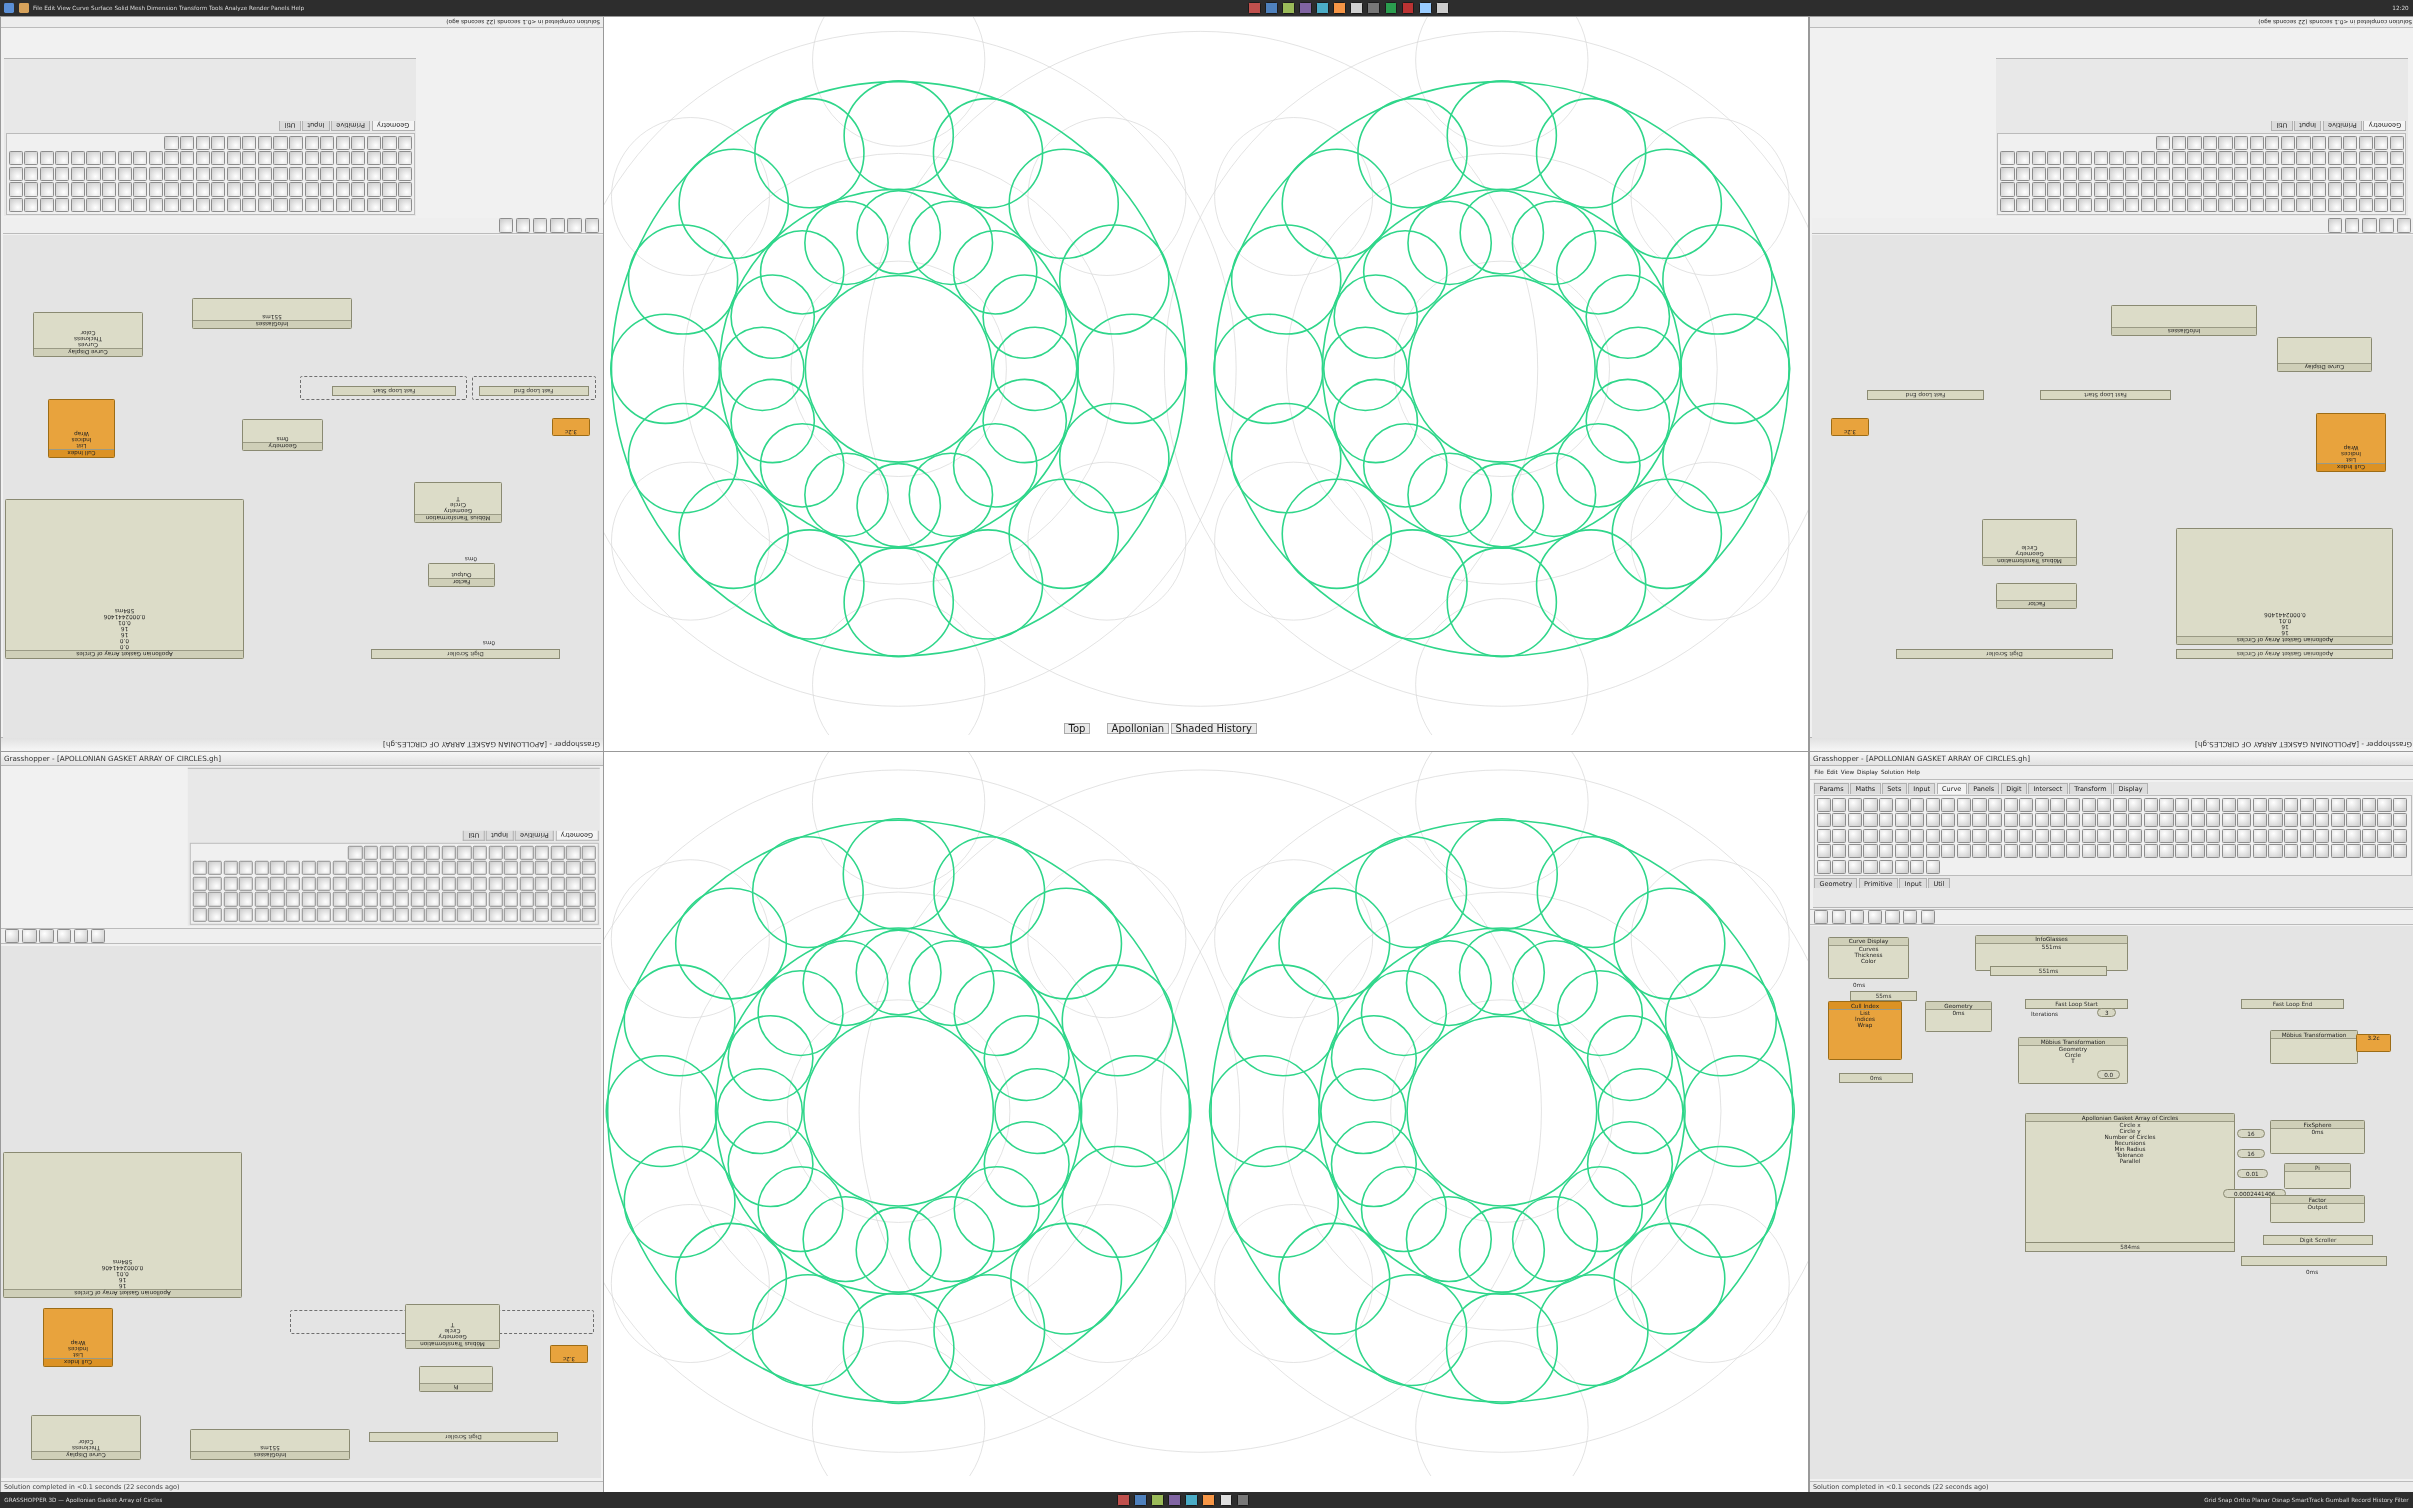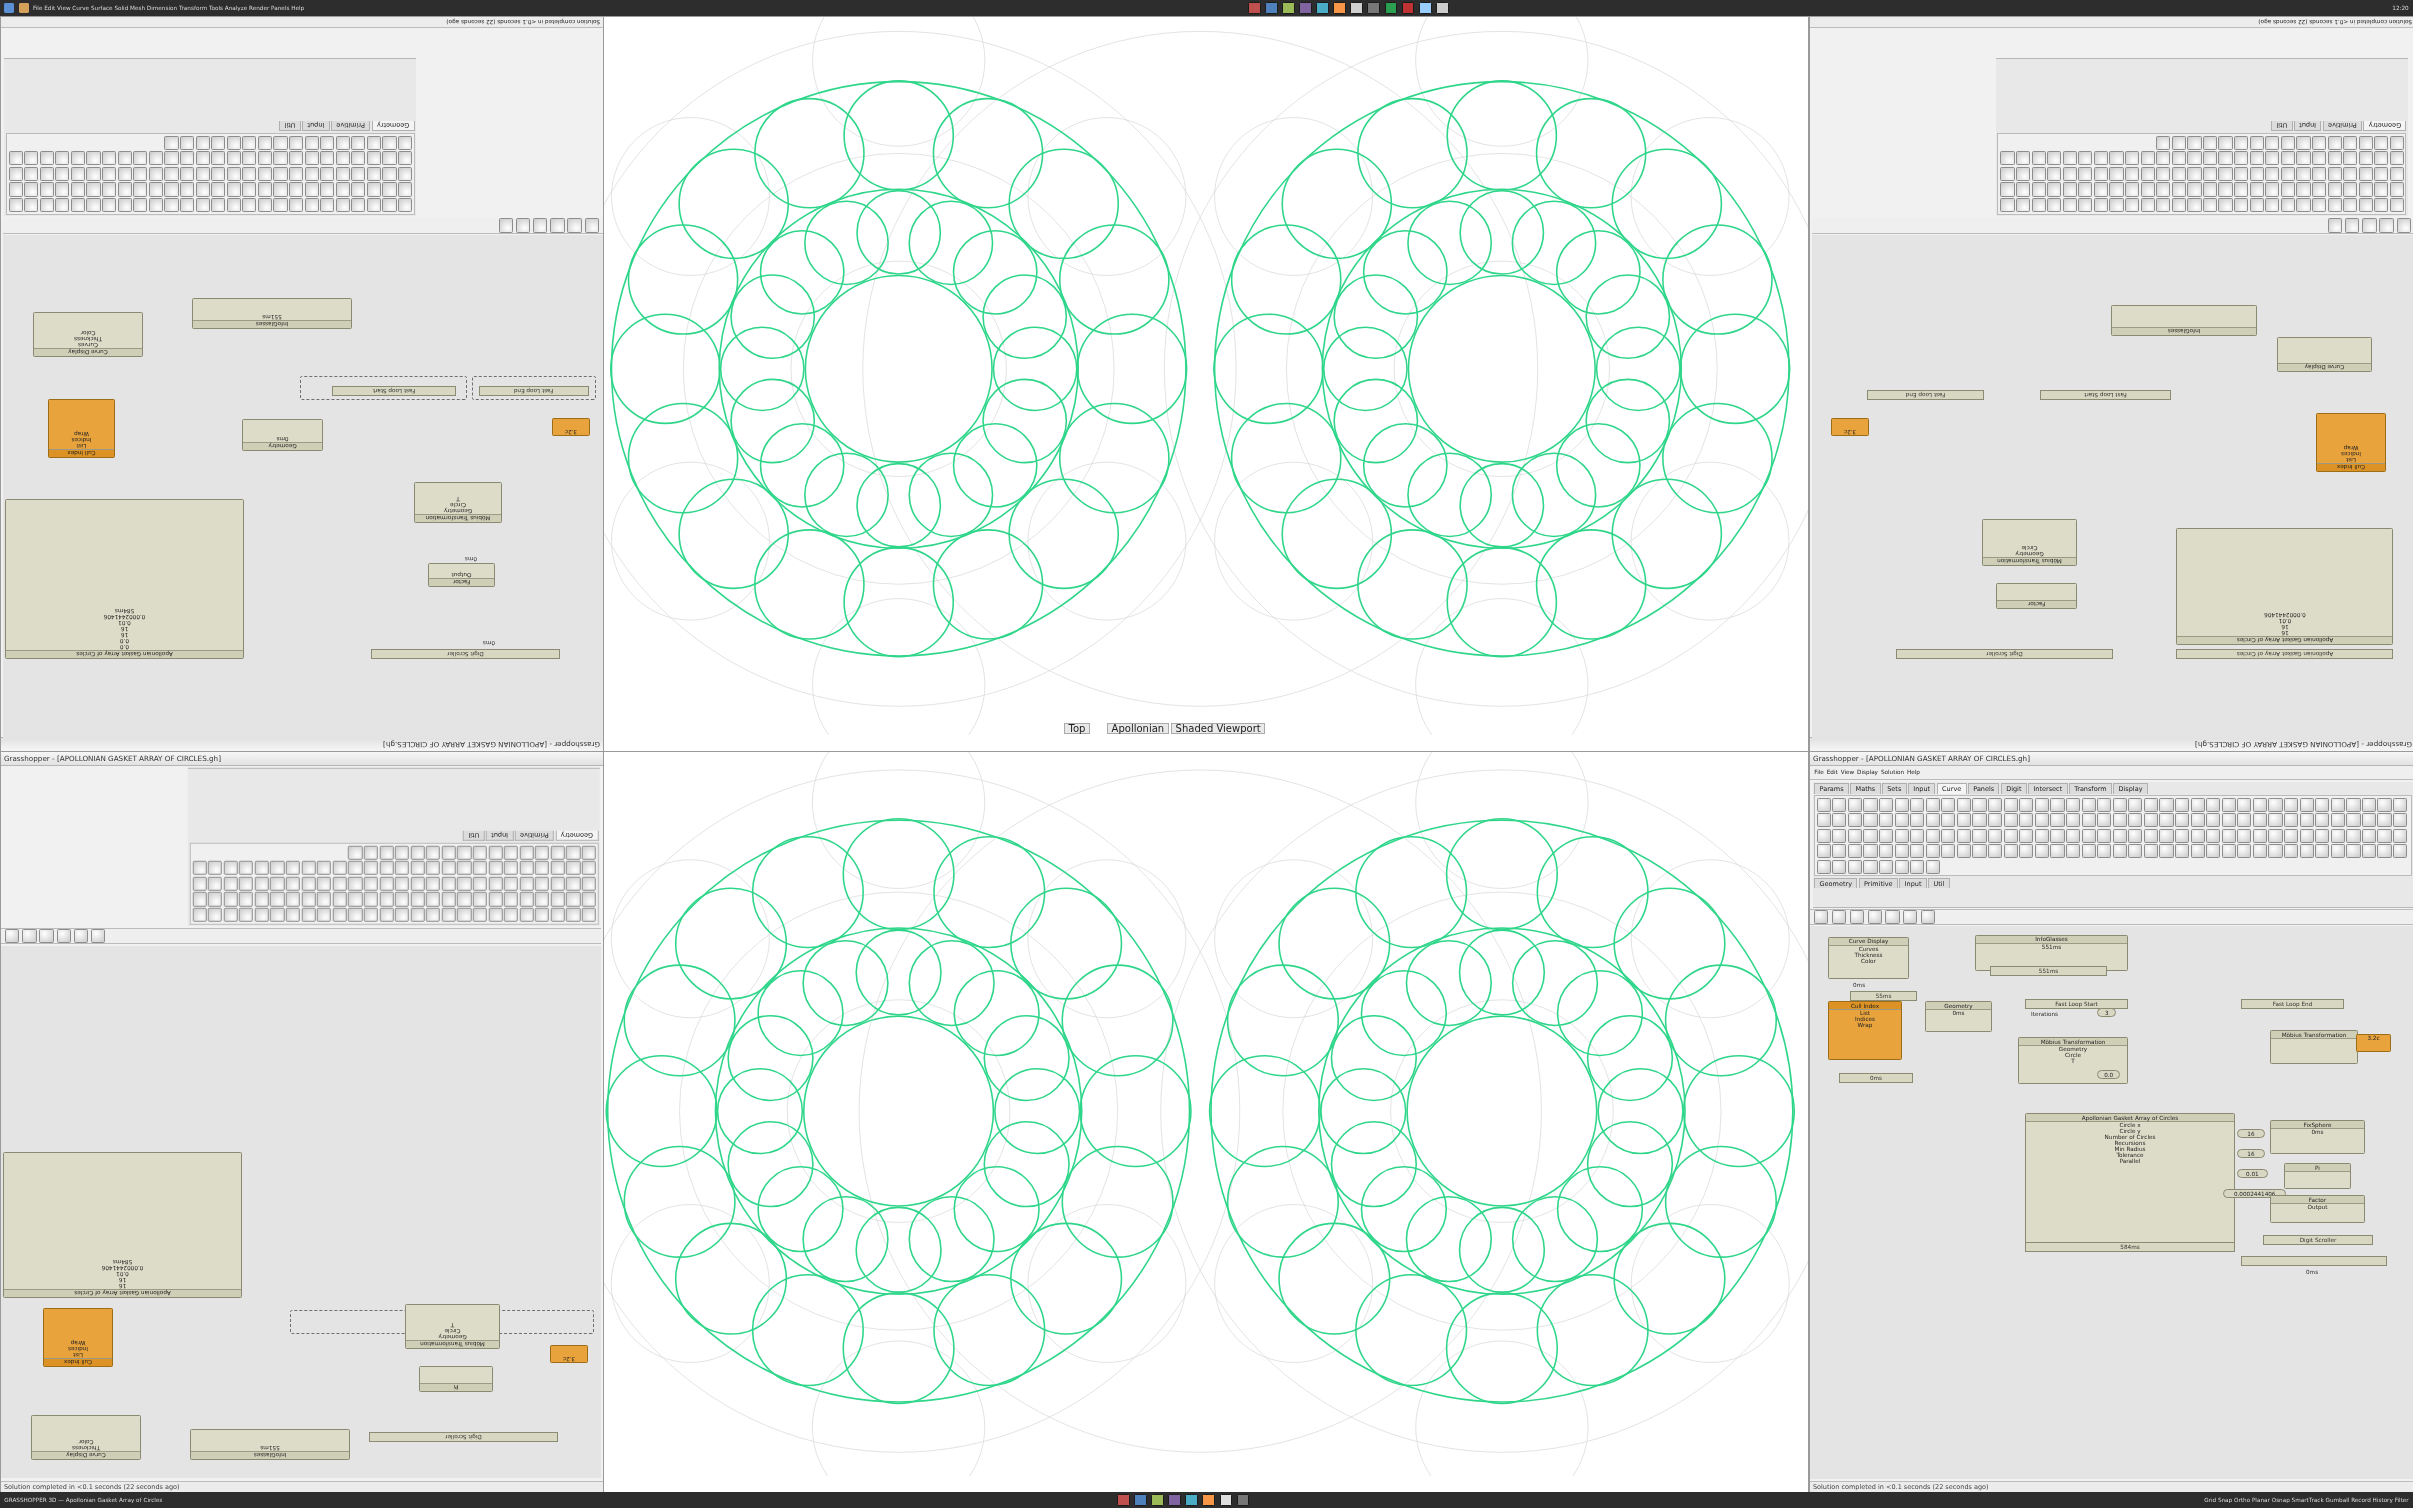--- a/index.html
+++ b/index.html
@@ -574,21 +574,21 @@
             <circle cx="1177.3" cy="314.5" r="58"></circle>
             <circle cx="1250.0" cy="300.0" r="58"></circle>
             <circle cx="1322.7" cy="314.5" r="58"></circle>
             <circle cx="1384.4" cy="355.6" r="58"></circle>
             <circle cx="1425.5" cy="417.3" r="58"></circle>
           </g>
       </g>
     </svg>
     <div class="vptab" style="left:460px;bottom:17px;">Top</div>
     <div class="vptab" style="left:503px;bottom:17px;">Apollonian</div>
-    <div class="vptab" style="left:567px;bottom:17px;">Shaded Viewport</div>
+    <div class="vptab" style="left:567px;bottom:17px;">Shaded History</div>
   </div>
 
   <div class="viewport" style="left:603px;top:751px;width:1204px;height:740px;border:0.7px solid #999;">
     <svg width="1204" height="724" viewBox="0 0 1676 1008">
       <rect width="1676" height="1008" fill="#ffffff"></rect>
       <g stroke="#d8d8d8" fill="none" stroke-width="1">
         <circle cx="410" cy="500" r="475"></circle>
           <circle cx="1250" cy="500" r="475"></circle>
         <circle cx="410" cy="500" r="305"></circle>
           <circle cx="1250" cy="500" r="305"></circle>

